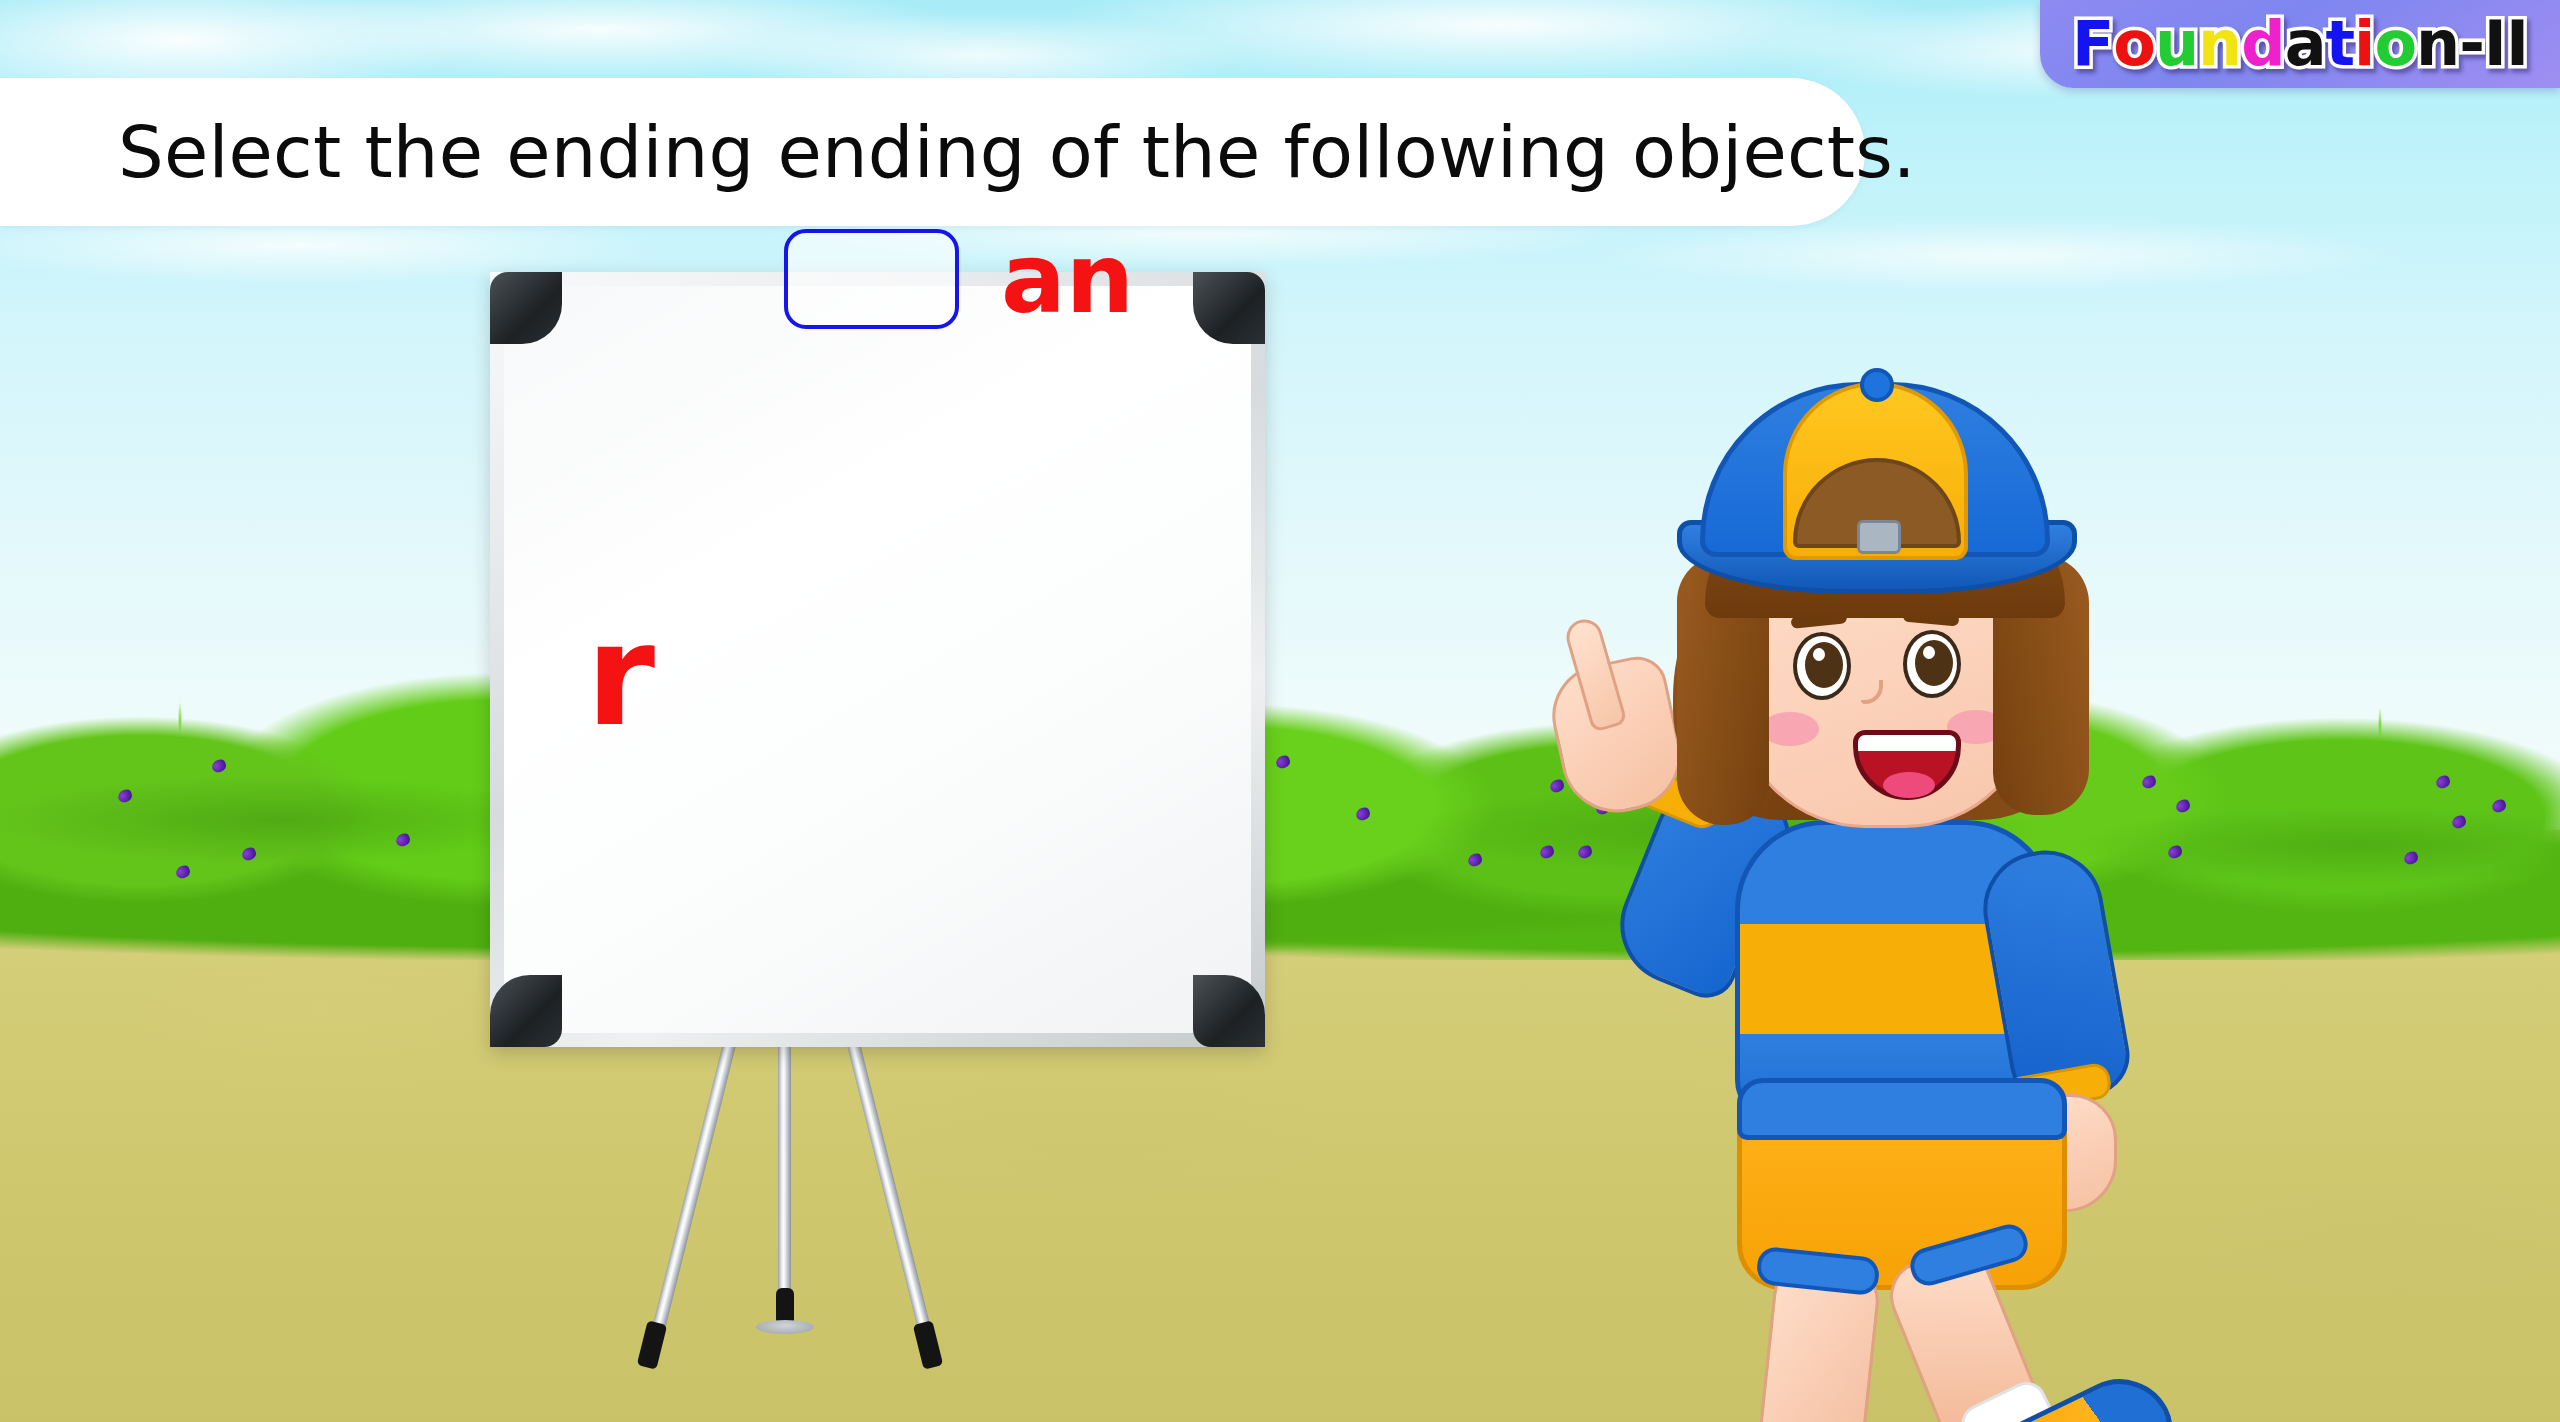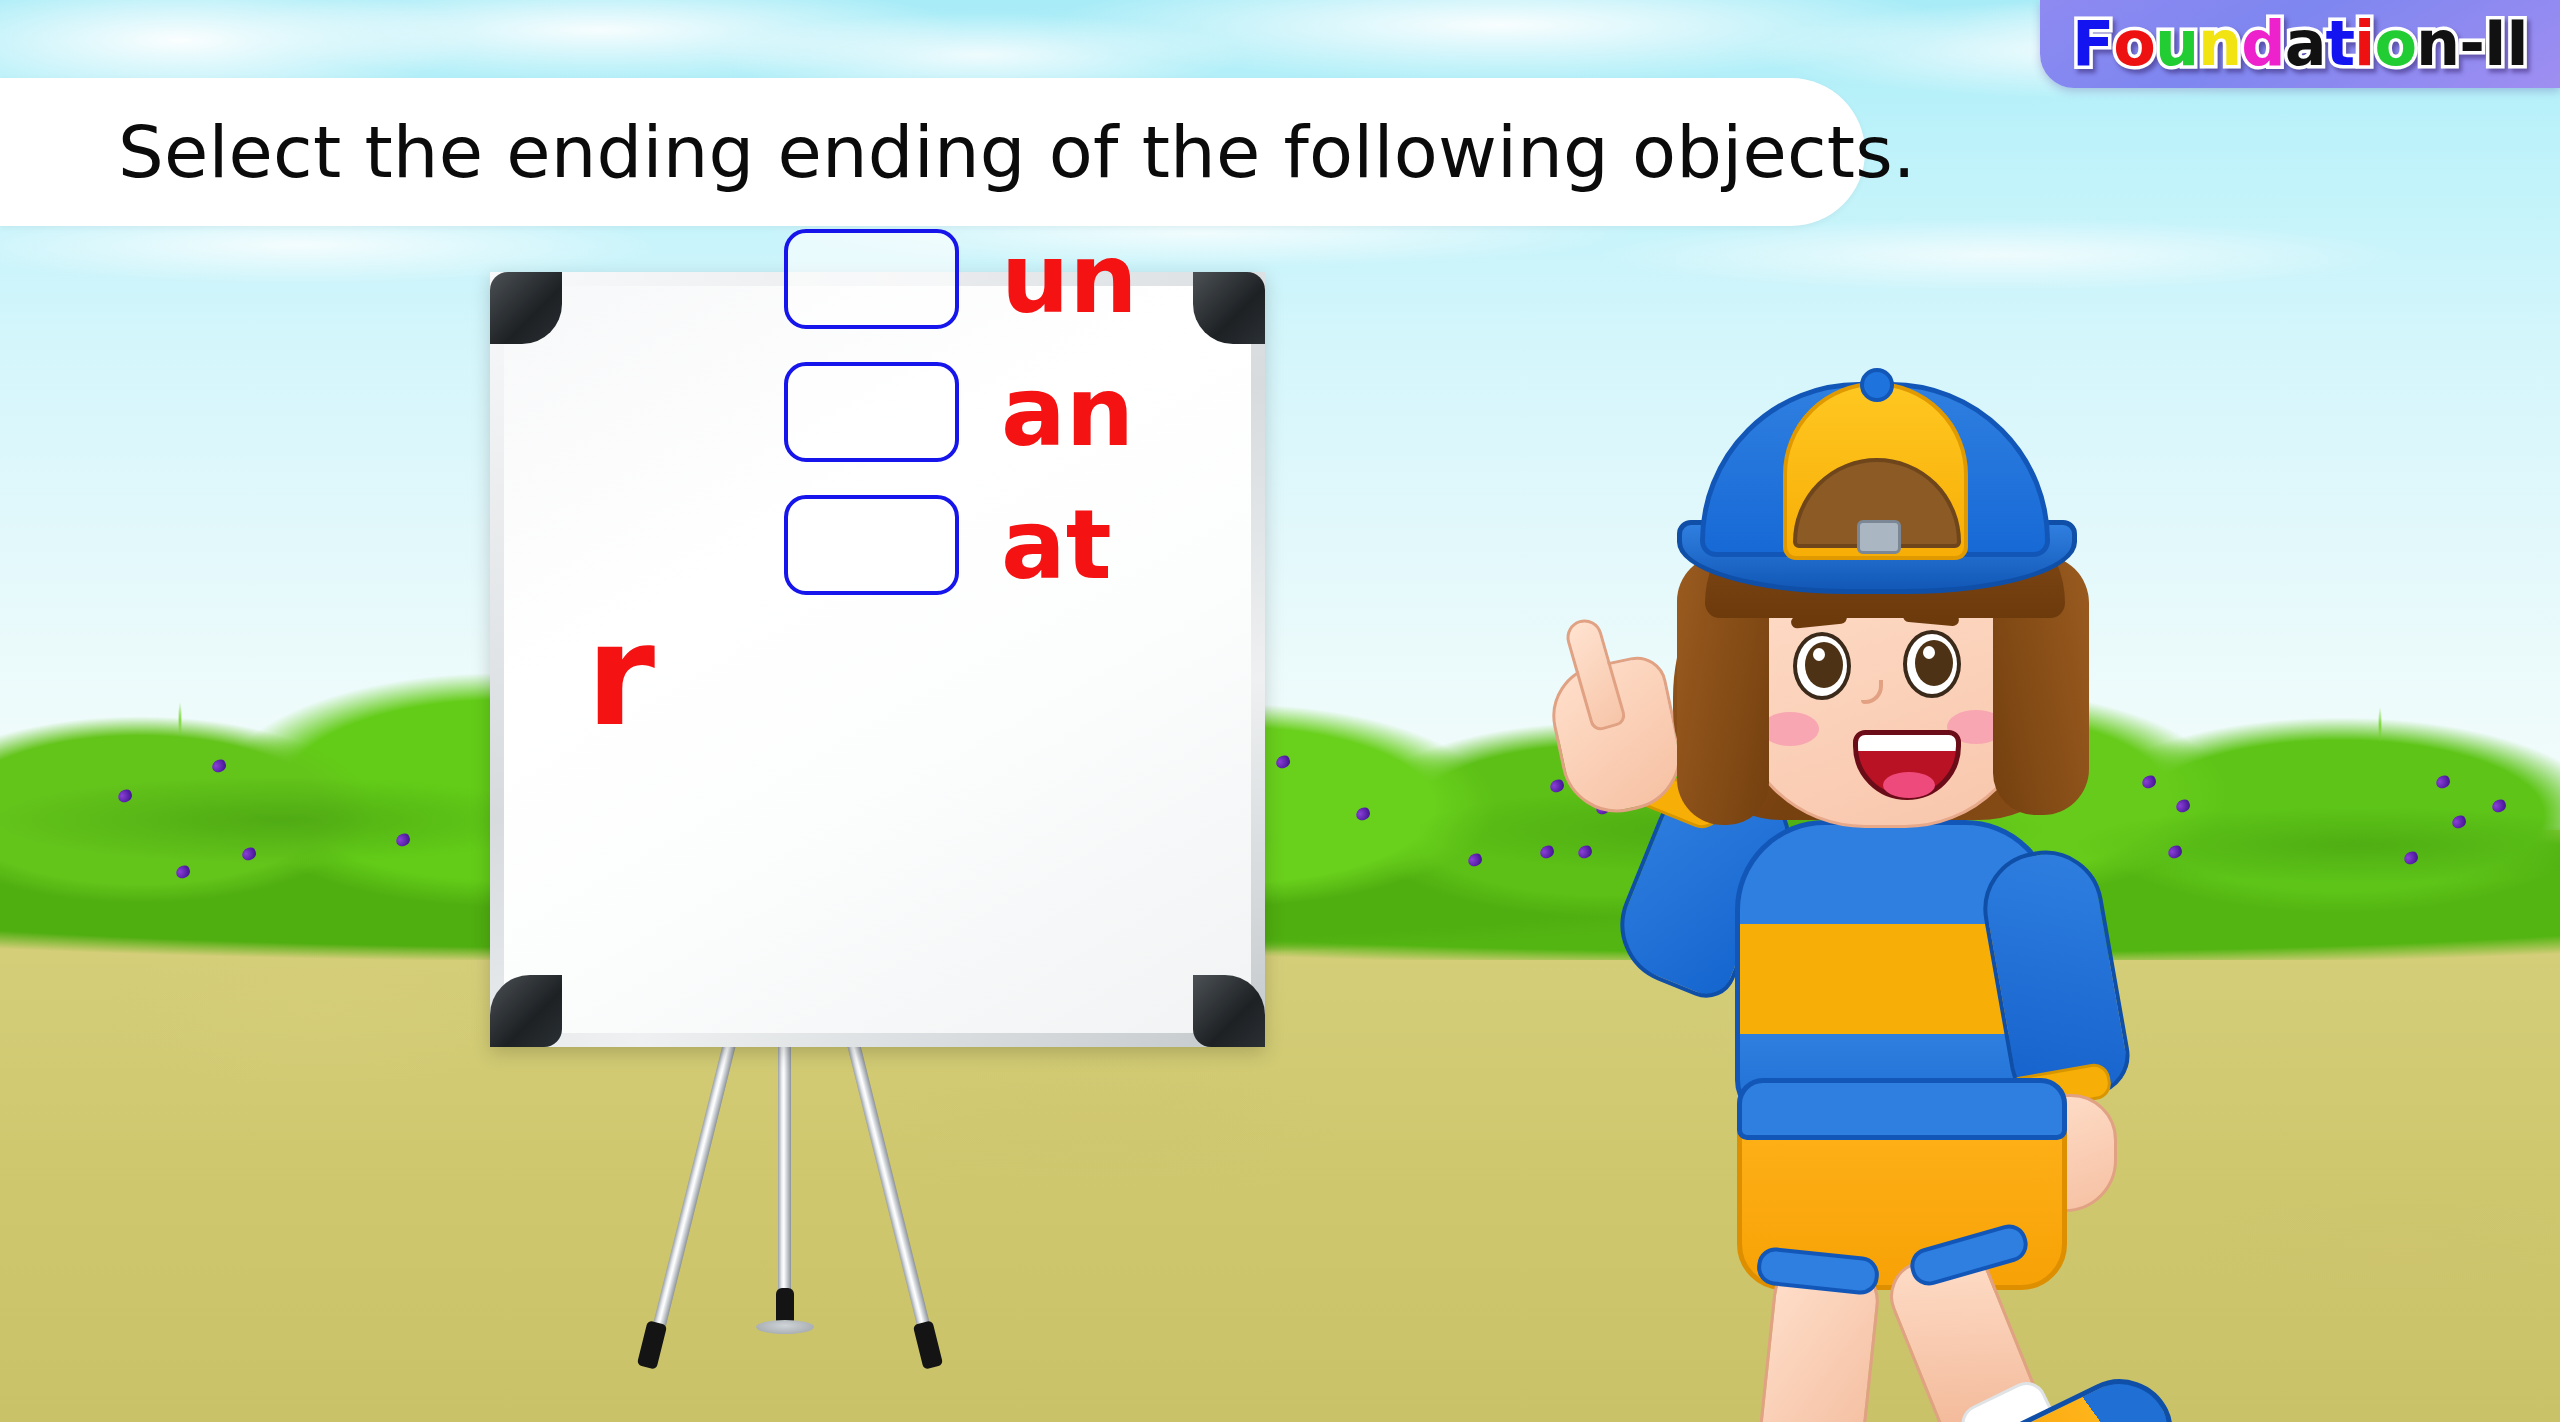--- a/index.html
+++ b/index.html
@@ -397,35 +397,27 @@
     <div class="leg" style="left:352px; top:752px; width:13px; height:330px; transform-origin:top center; transform:rotate(-14deg);"></div>
     <div class="leg-foot" style="left:428px; top:1050px; width:20px; height:46px; border-radius:5px; transform:rotate(-14deg);"></div>
 
     <div id="board">
       <div id="board-inner">
 
         <span class="prompt-letter">r</span>
 
         <div class="options">
 
-          <div class="opt-row">
-            <div class="opt-box"></div>
-            <span class="opt-label">un</span>
-          </div>
 
           <div class="opt-row">
             <div class="opt-box"></div>
             <span class="opt-label">an</span>
           </div>
 
 
-          <div class="opt-row">
-            <div class="opt-box"></div>
-            <span class="opt-label">at</span>
-          </div>
 
         </div>
       </div>
 
       <div class="corner tl"></div>
       <div class="corner tr"></div>
       <div class="corner bl"></div>
       <div class="corner br"></div>
     </div>
   </div>

